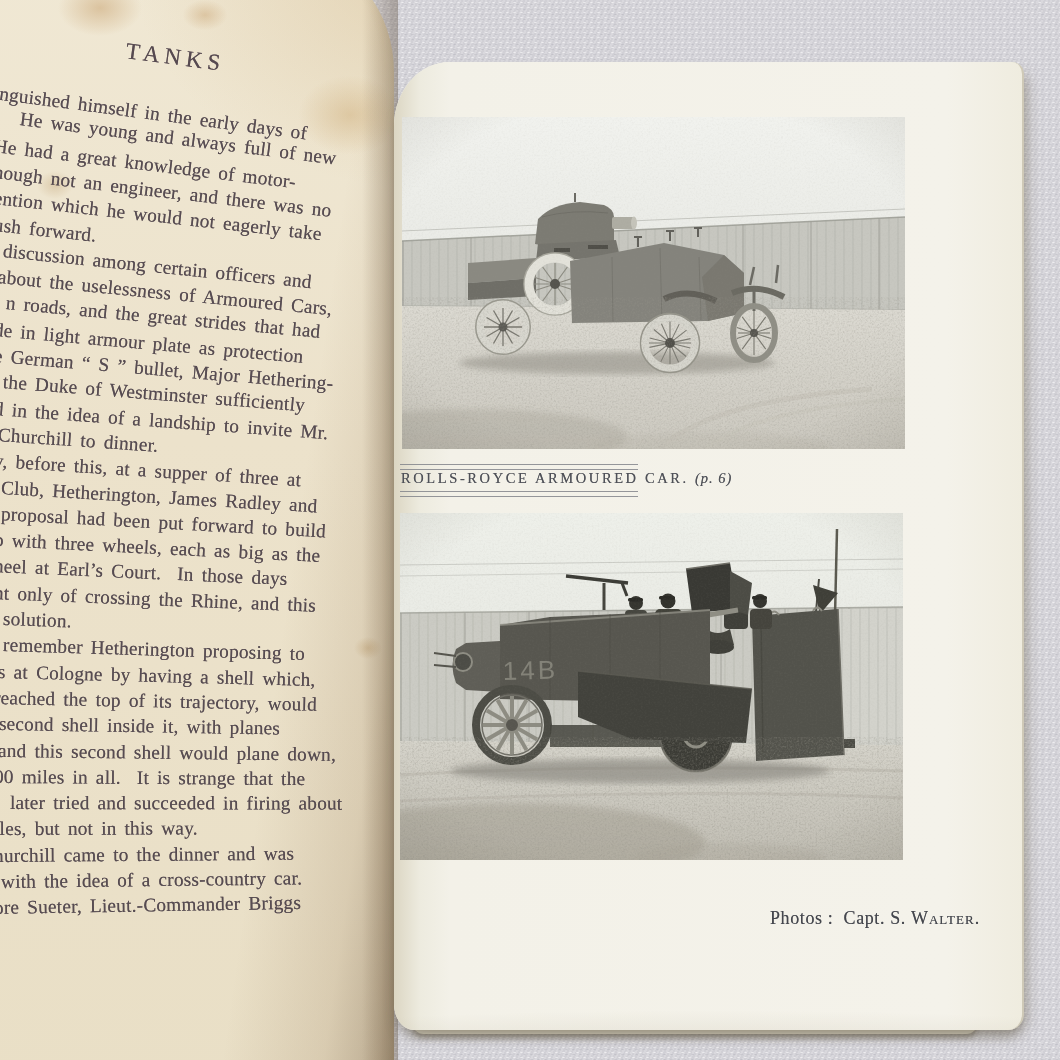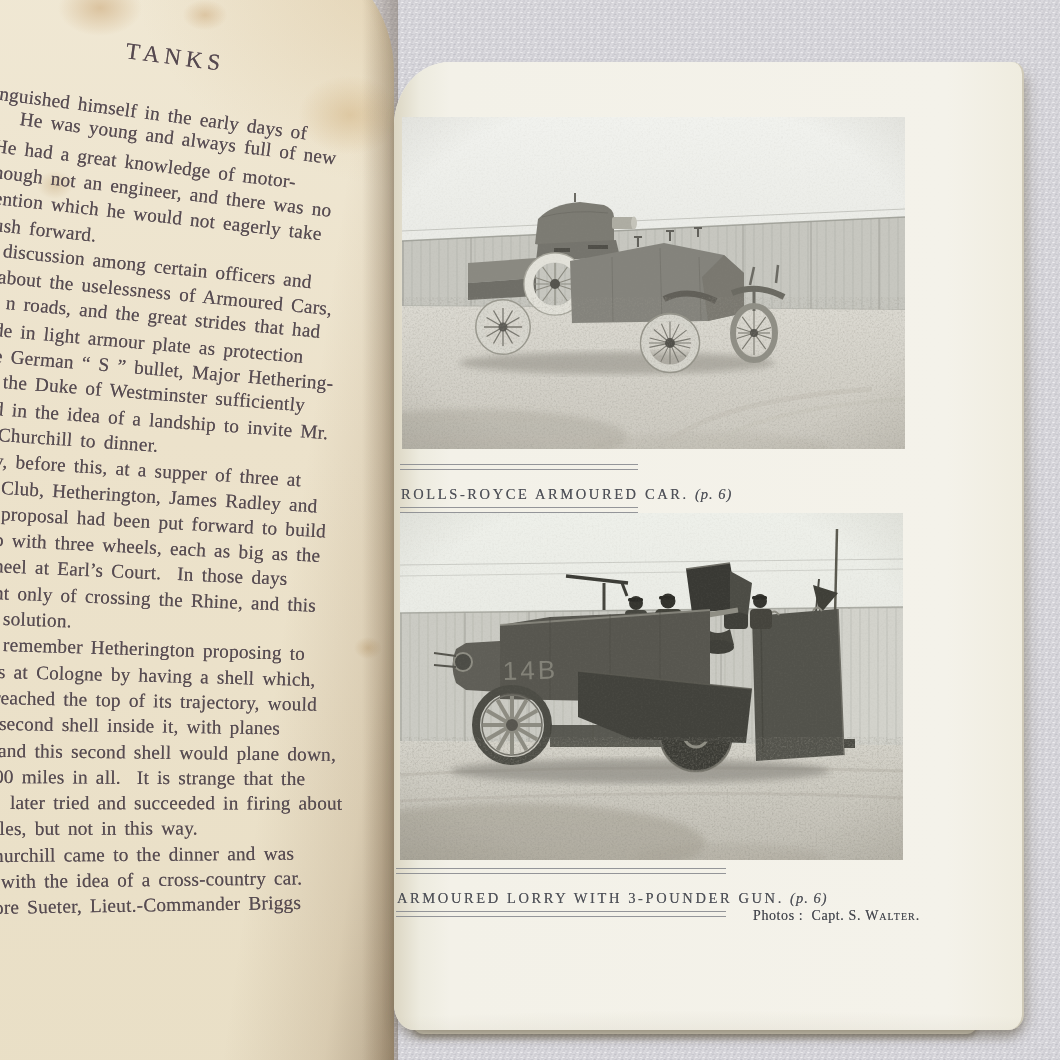--- a/index.html
+++ b/index.html
@@ -51,24 +51,24 @@
   .plate{position:absolute;margin:0;}
   .plate svg{display:block;}
   .plate-top{left:8px;top:55px;}
   .plate-bottom{left:6px;top:451px;}
   .caption{position:absolute;color:#50525a;}
   .caption-top{left:6px;top:402px;}
   .caption-bottom{left:2px;top:806px;}
   .cap-rule{height:4px;border-top:1px solid #84868c;border-bottom:1px solid #84868c;opacity:.85;}
   .caption-top .cap-rule{width:238px;}
   .caption-bottom .cap-rule{width:330px;}
-  .cap-text{white-space:pre;font-size:14.5px;letter-spacing:2.6px;margin:16px 0 4px 1px;
+  .cap-text{white-space:pre;font-size:14.5px;letter-spacing:2.6px;margin:0 0 4px 1px;
     color:#4f5158;text-shadow:0 0 .5px rgba(79,81,88,.7);}
   .cap-ref{font-style:italic;letter-spacing:1px;}
-  .credit{position:absolute;left:359px;top:846px;font-size:14px;color:#45474e;
+  .credit{position:absolute;left:376px;top:846px;font-size:18px;color:#45474e;
     letter-spacing:.6px;white-space:pre;text-shadow:0 0 .5px rgba(69,71,78,.6);}
   .credit .smallcaps{font-variant:small-caps;letter-spacing:1px;}
 </style>
 </head>
 <body>
 
 <div class="scene">
 
   <div class="left-page">
     <div class="lt">
@@ -359,22 +359,17 @@
           </g>
           <polygon points="178,158 352,176 346,230 232,226 178,204" fill="#42423c"></polygon>
           <line x1="178" y1="158" x2="352" y2="176" stroke="#5c5b53" stroke-width="1.5" opacity="0.8"></line>
         </g>
         <rect x="0" y="224" width="503" height="123" filter="url(#p2grain)" opacity="0.55"></rect>
         <rect x="0" y="0" width="503" height="347" filter="url(#p2grain)" opacity="0.12"></rect>
         <rect x="0" y="0" width="503" height="347" fill="url(#p2vig)"></rect>
       </svg>
     </figure>
 
-    <div class="caption caption-bottom">
-      <div class="cap-rule"></div>
-      <div class="cap-text"><span>ARMOURED LORRY WITH 3-POUNDER GUN. </span><span class="cap-ref">(p. 6)</span></div>
-      <div class="cap-rule"></div>
-    </div>
 
     <div class="credit"><span>Photos :  </span><span>Capt. S. </span><span class="smallcaps">Walter</span><span>.</span></div>
 
   </div>
 </div>
 
 </body></html>

